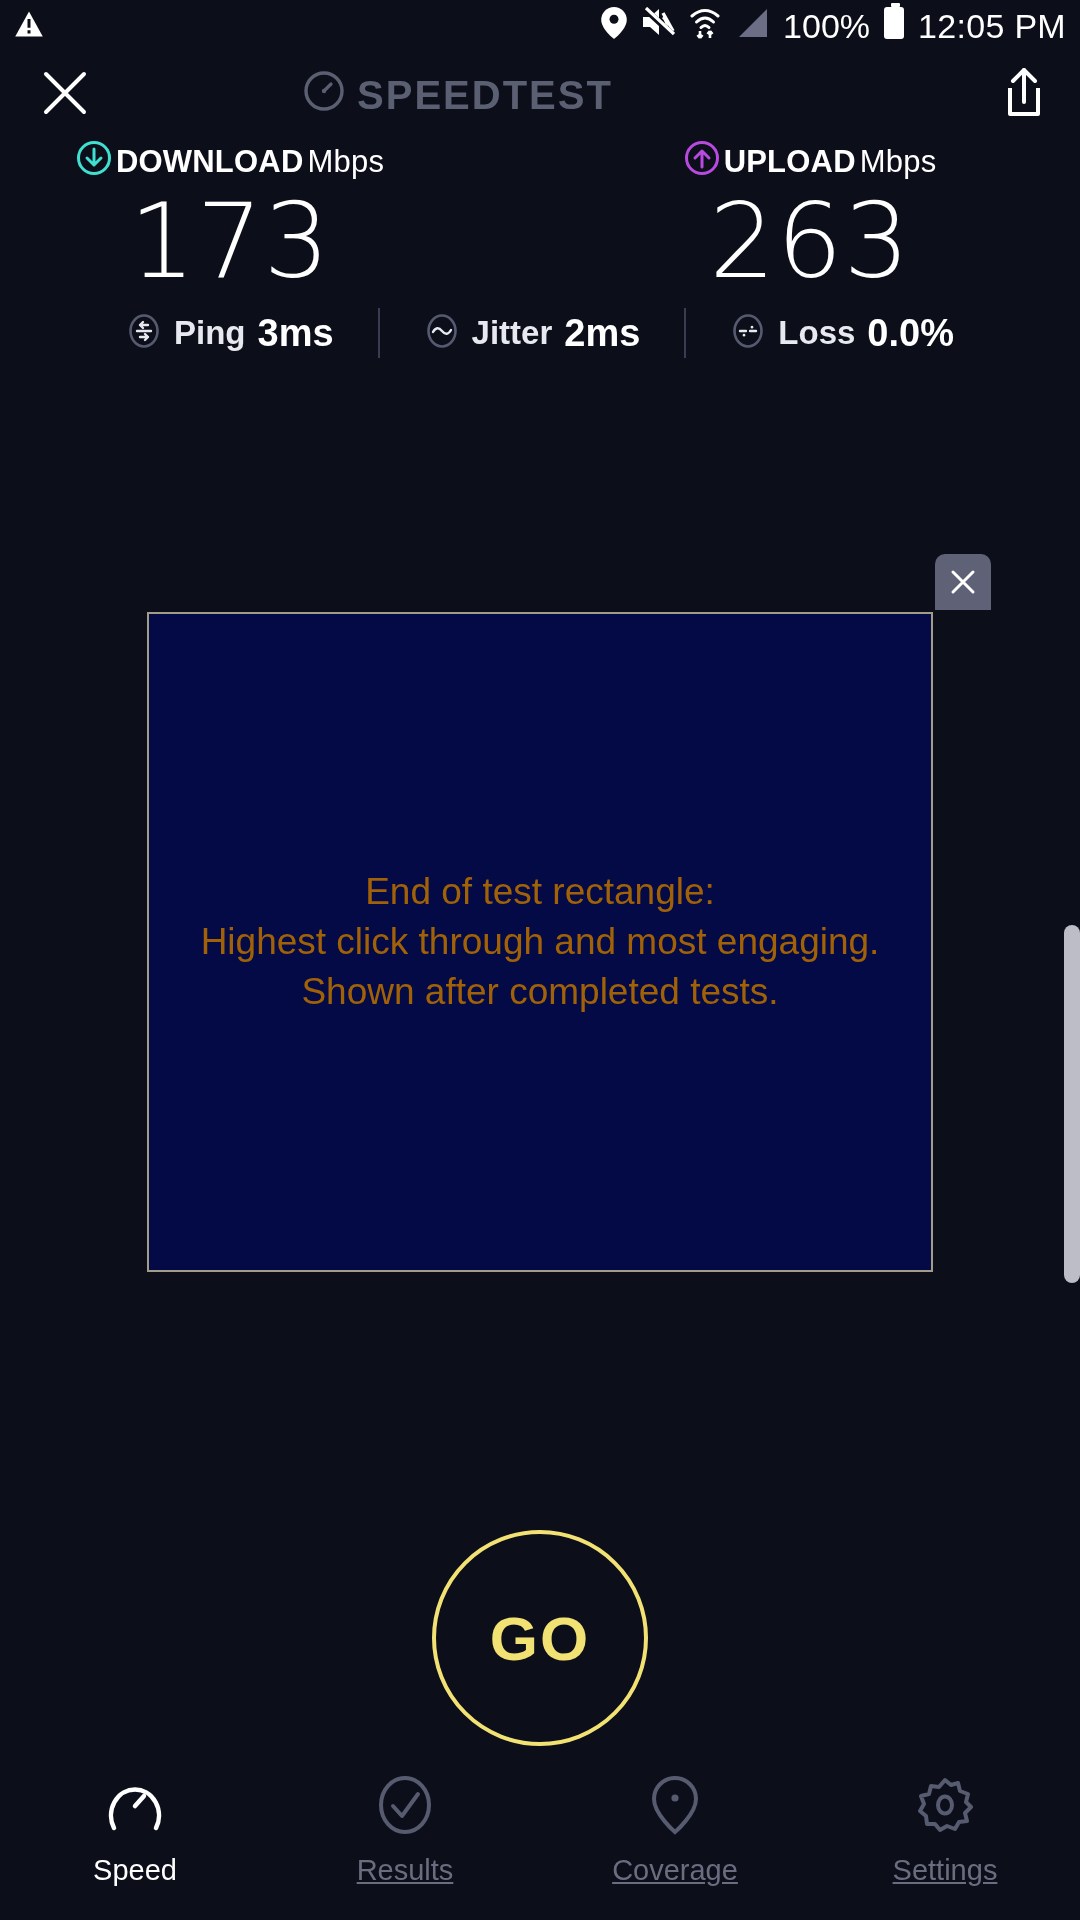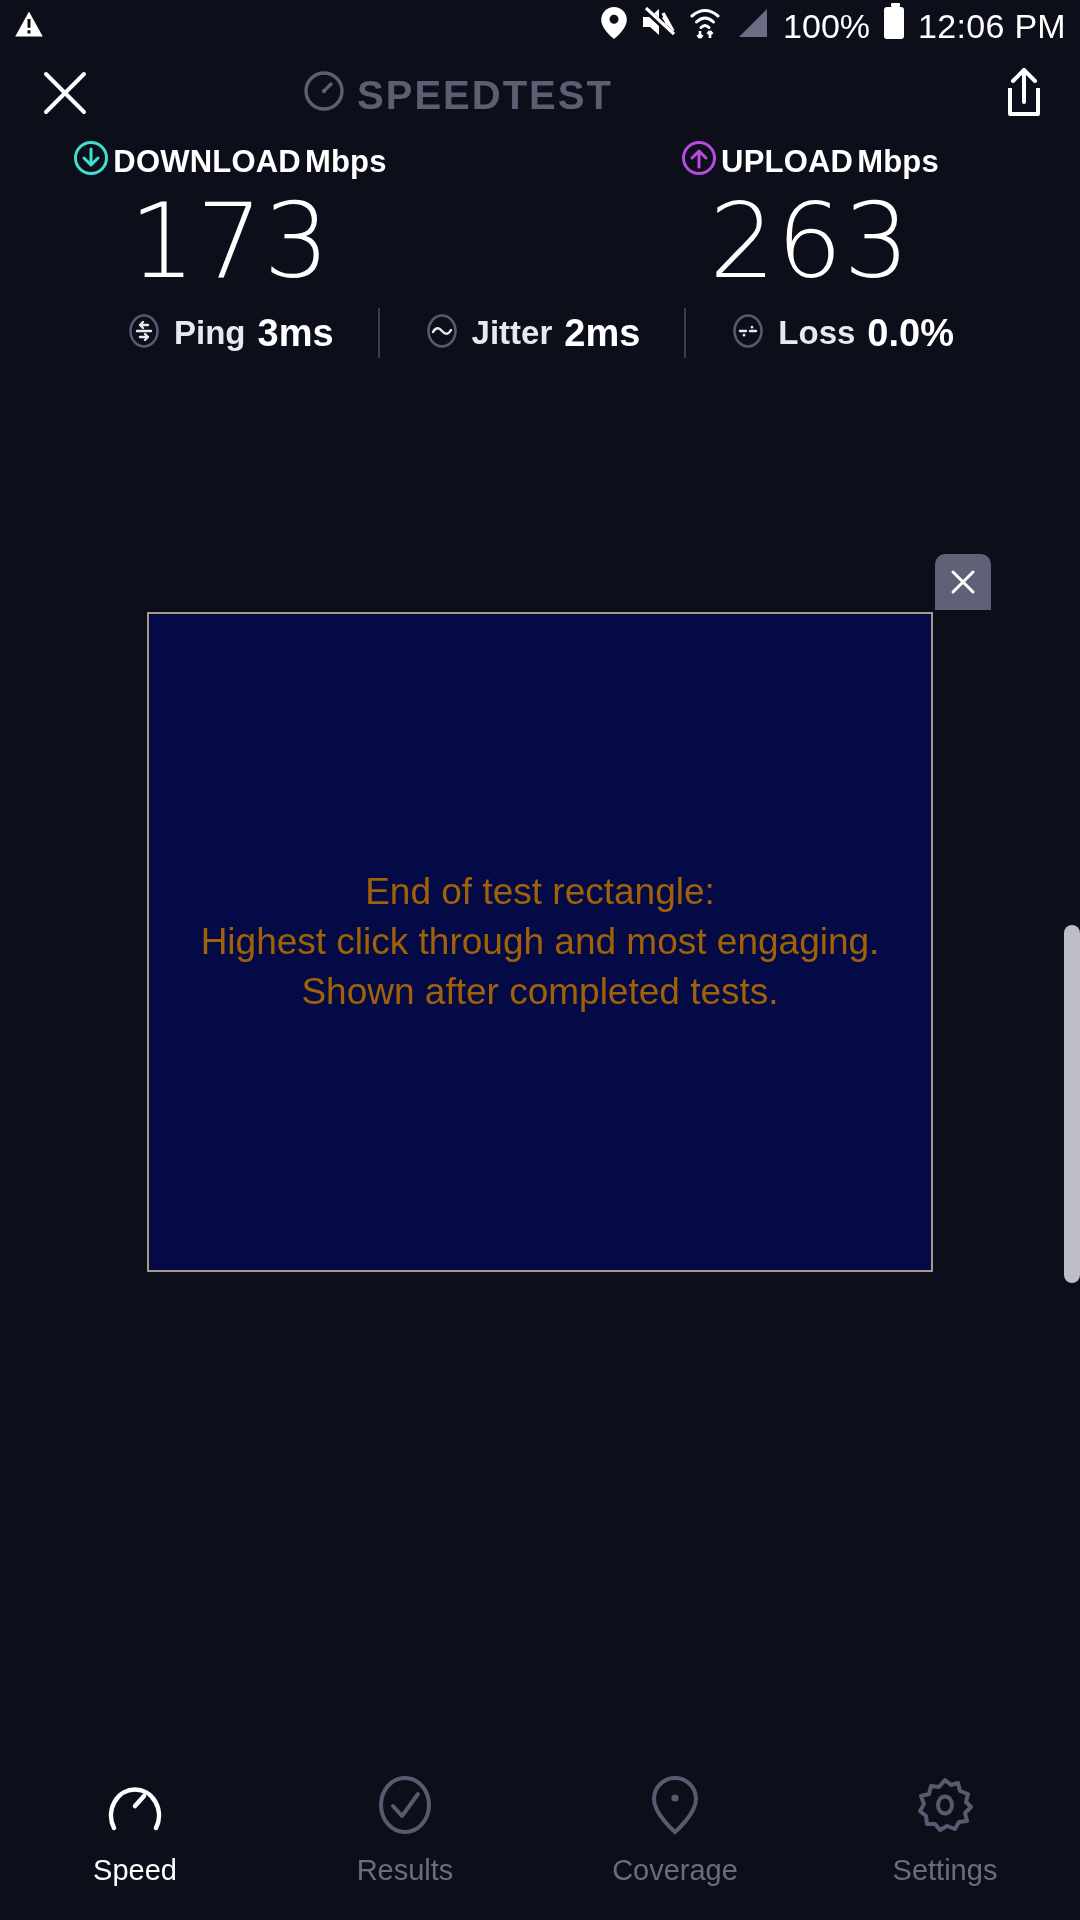--- a/index.html
+++ b/index.html
@@ -46,21 +46,21 @@
   .share-btn { position:absolute; right:32px; z-index:3; cursor:pointer; }
 
   
   .results { position:absolute; top:140px; left:0; width:1080px; }
   .dl-ul-row { display:flex; width:1080px; }
   .metric { width:50%; display:flex; flex-direction:column; align-items:center; }
   .metric-label {
     display:flex; align-items:center; gap:4px;
     color:#ffffff; font-size:31px; font-weight:bold; letter-spacing:0.2px;
   }
-  .metric-label .unit { font-weight:bold; }
+  .metric-label .unit { font-weight:normal; }
   .metric-value {
     color:#ffffff; font-size:104px; font-weight:300; line-height:1.02;
     margin-top:4px; letter-spacing:1px;
     font-family:"DejaVu Sans", sans-serif;
   }
   .dl-col { padding-right:80px; }
   .ul-col { padding-left:0px; }
 
   .pjl-row {
     display:flex; align-items:center; justify-content:center;
@@ -107,21 +107,21 @@
   .navbar {
     position:absolute; bottom:0; left:0; width:1080px; height:160px;
     display:flex; align-items:flex-start; padding-top:14px;
   }
   .nav-item {
     width:25%; display:flex; flex-direction:column;
     align-items:center; gap:14px; cursor:pointer;
   }
   .nav-label { font-size:29px; }
   .nav-item.active .nav-label { color:#ffffff; }
-  .nav-item.inactive .nav-label { color:#6a6d80; }
+  .nav-item.inactive .nav-label { color:#6a6d80;text-decoration:underline; }
 </style>
 </head>
 <body>
 
 <div id="screen">
 
   <div class="statusbar">
     <div class="sb-left">
       <span>
         <svg width="30" height="28" viewBox="0 0 24 22">
@@ -157,21 +157,21 @@
           <path d="M21 31 L21 24 M21 24 L18.5 27 M21 24 L23.5 27" stroke="#ffffff" stroke-width="2.6" fill="none"></path>
         </svg>
       </span>
       <span>
         <svg width="34" height="32" viewBox="0 0 34 32">
           <path d="M32 2 L32 30 L4 30 Z" fill="#6b6e85"></path>
         </svg>
       </span>
       <span class="sb-batt-pct">100%</span>
       <span class="batt-glyph"></span>
-      <span class="sb-time">12:06 PM</span>
+      <span class="sb-time">12:05 PM</span>
     </div>
   </div>
 
   <div class="header">
     <span class="close-x">
       <svg width="50" height="50" viewBox="0 0 50 50">
         <path d="M6 6 L44 44 M44 6 L6 44" stroke="#ffffff" stroke-width="4" stroke-linecap="round"></path>
       </svg>
     </span>
 
@@ -282,20 +282,23 @@
       <div class="ad-text">
         <div>End of test rectangle:</div>
         <div>Highest click through and most engaging.</div>
         <div>Shown after completed tests.</div>
       </div>
     </div>
   </div>
 
   <div class="scrollbar"></div>
 
+  <div class="go-btn">
+    <span class="go-label">GO</span>
+  </div>
 
   <div class="navbar">
 
     <div class="nav-item active">
       <span>
         <svg width="62" height="62" viewBox="0 0 62 62">
           <path d="M10 54 A24 26 0 1 1 52 54" stroke="#ffffff" stroke-width="4.5" fill="none" stroke-linecap="round"></path>
           <path d="M31 32 L40 22" stroke="#ffffff" stroke-width="4.5" stroke-linecap="round"></path>
         </svg>
       </span>

